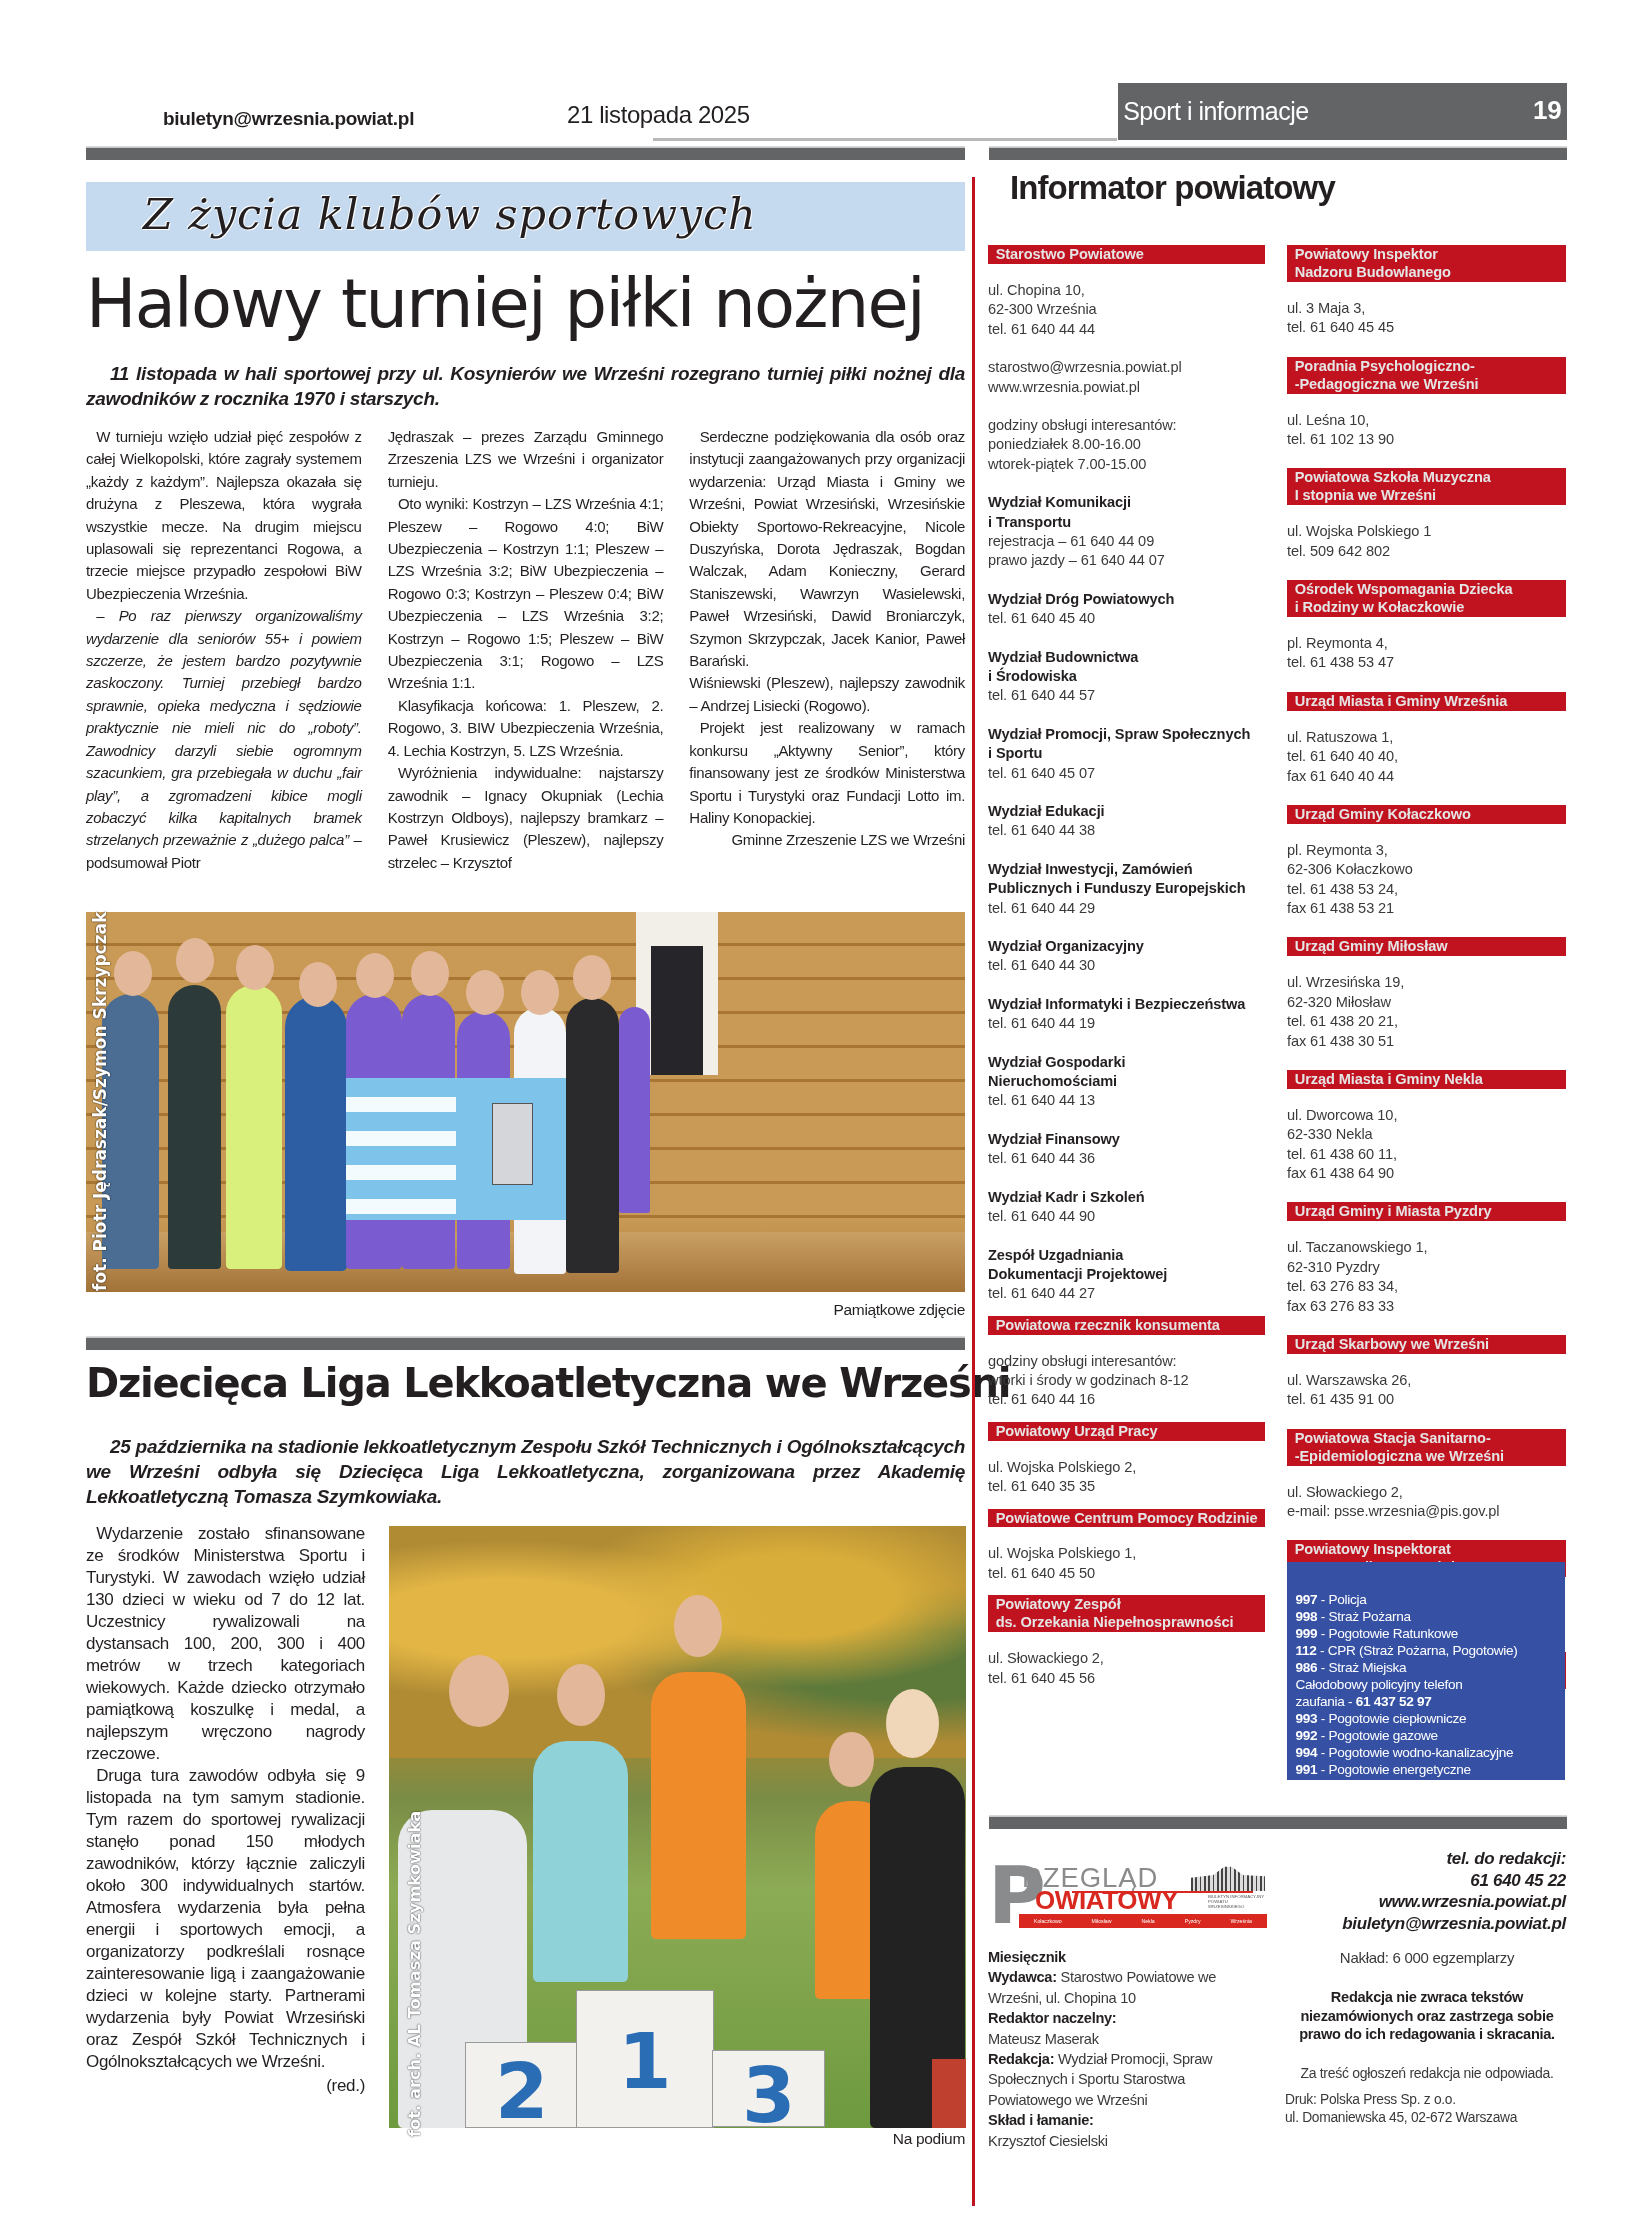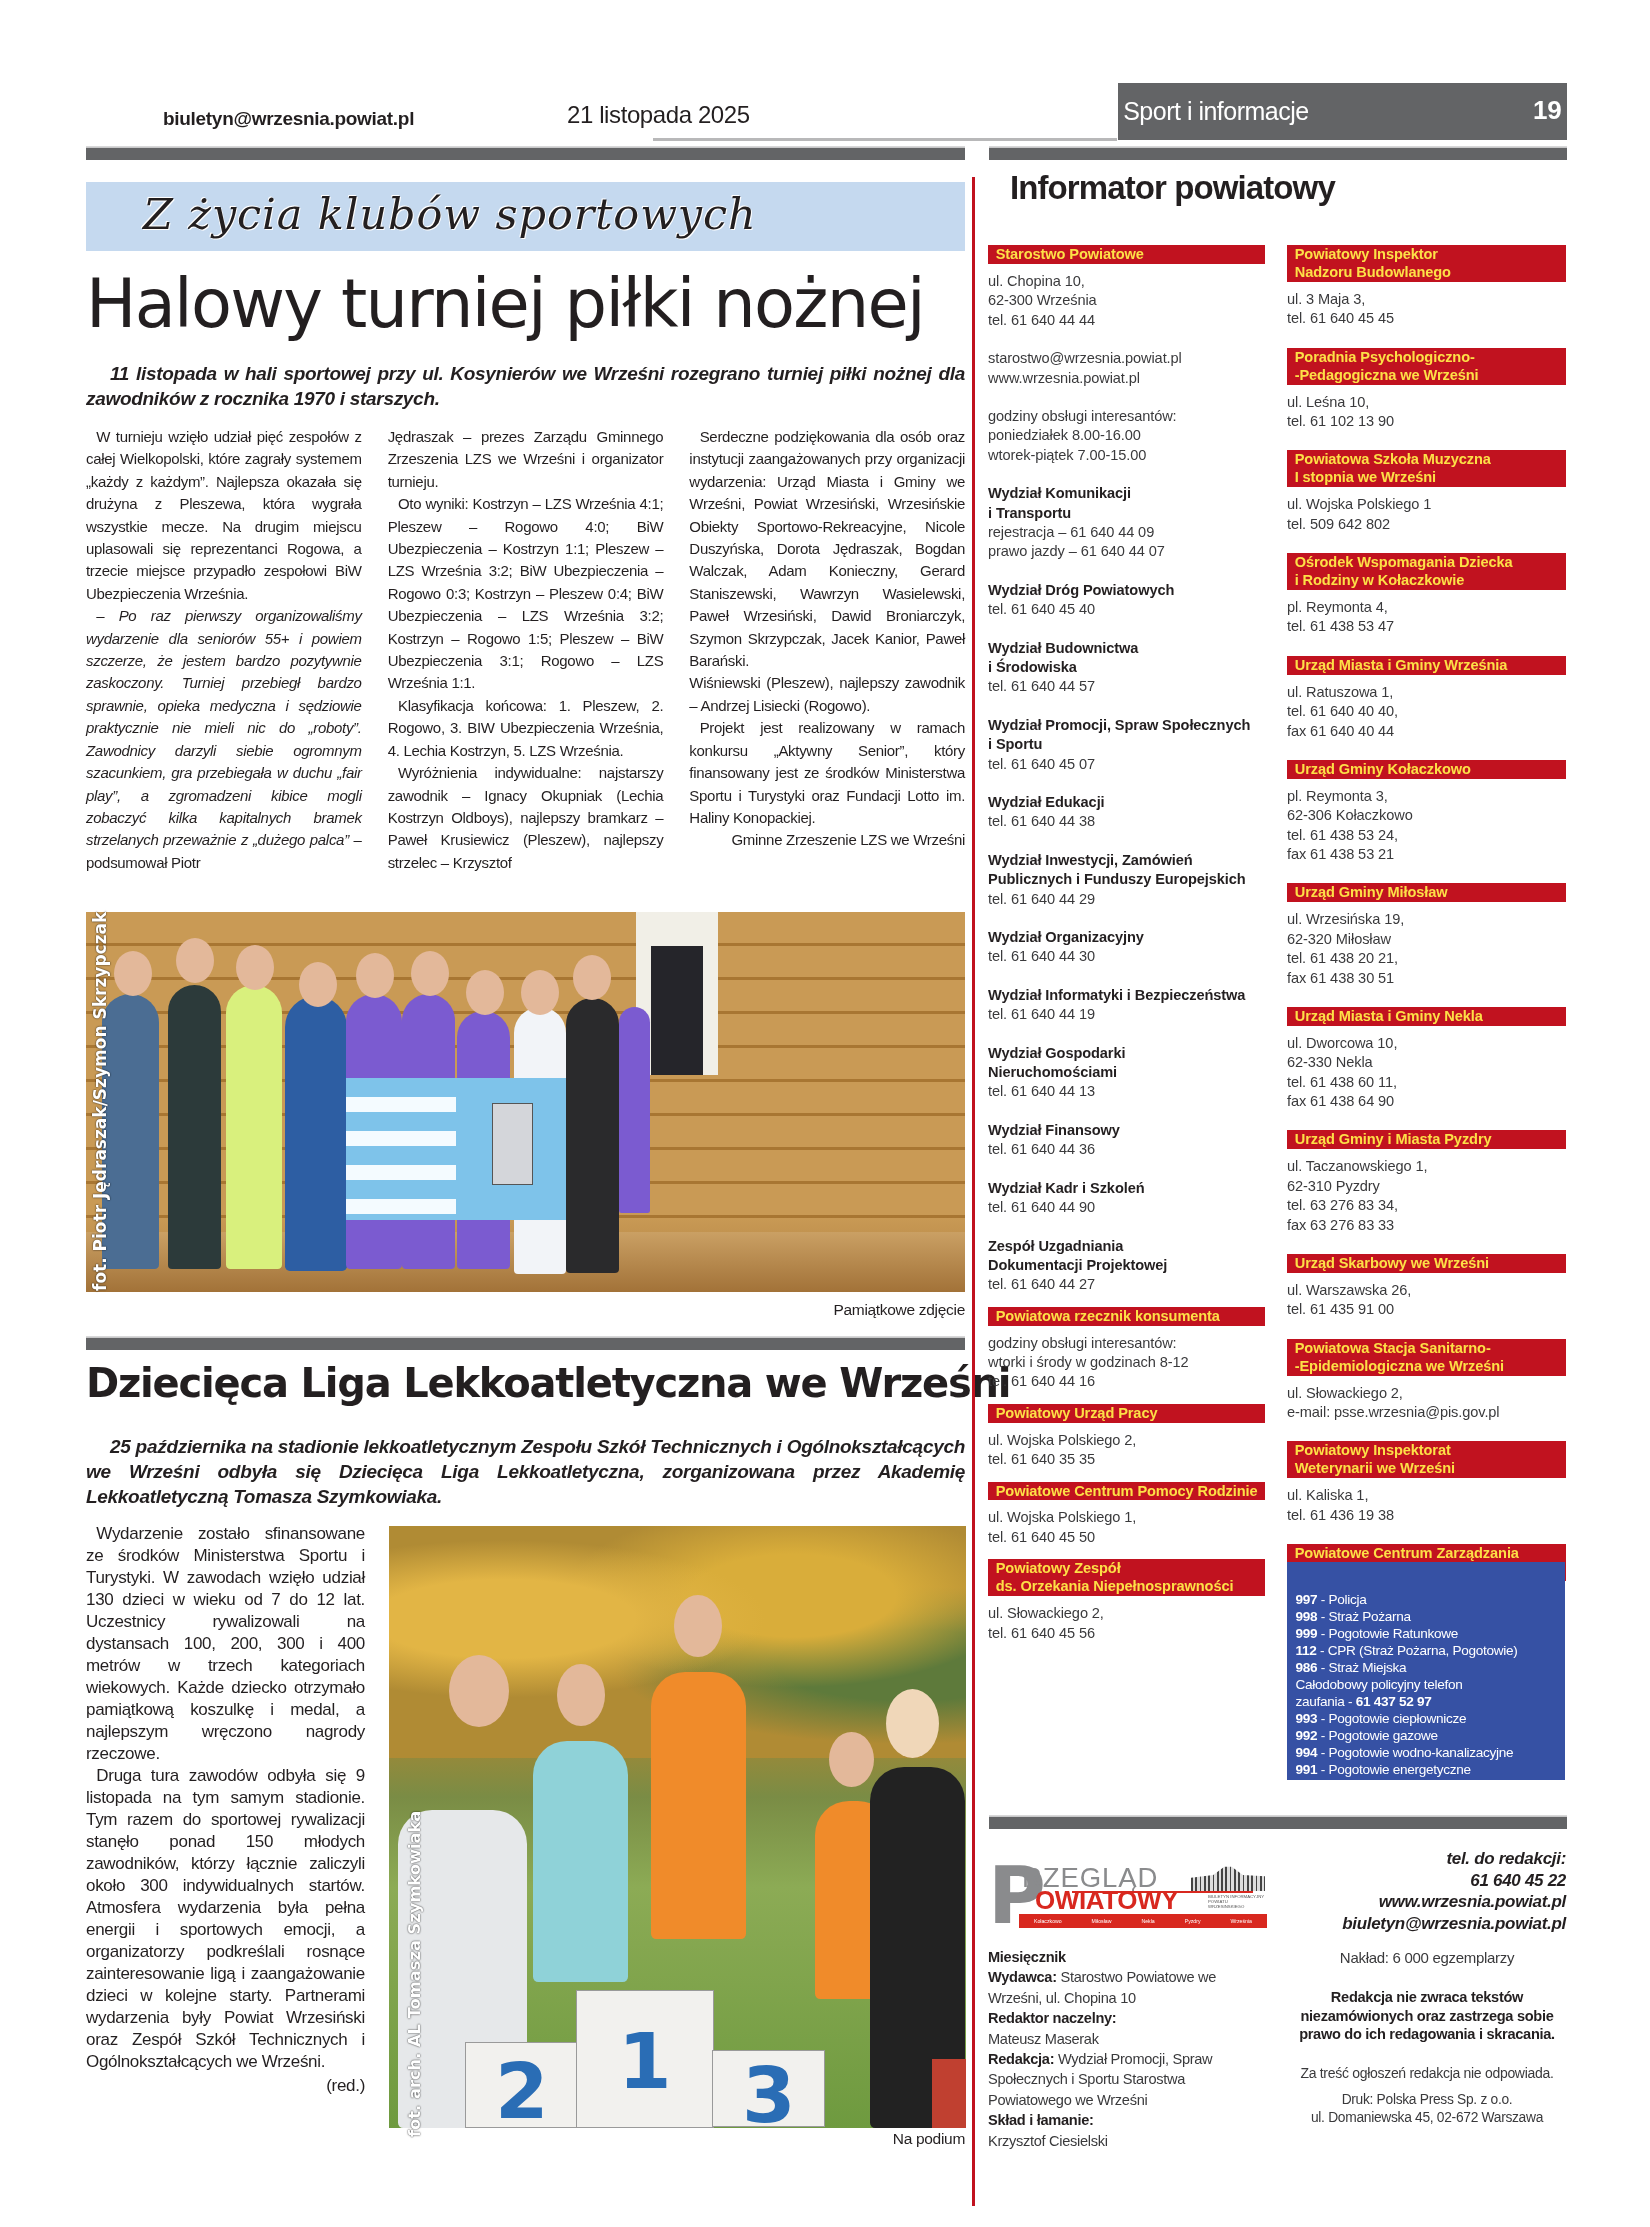--- a/index.html
+++ b/index.html
@@ -74,21 +74,21 @@
   .photo2 .track { position: absolute; right: 0; bottom: 0; width: 34px; height: 69px; background: #c04030; }
 
   
   .vrule { position: absolute; left: 972px; top: 177px; width: 3.4px; height: 2029px; background: #c1121f; }
   .inf-title { position: absolute; left: 1010px; top: 169px; font-size: 33px; font-weight: bold; letter-spacing: -0.9px; color: #231f20; white-space: nowrap; text-align: right; }
 
   .infcol { position: absolute; font-size: 14.6px; line-height: 19.4px; color: #3a3a3c; letter-spacing: -0.1px; }
   .infcol-l { left: 988px; top: 245px; width: 277px; }
   .infcol-r { left: 1287px; top: 245px; width: 279px; }
   .blk { margin-bottom: 19px; }
-  .rh { display: block; background: #c1121f; color: #fde047; font-weight: bold; font-size: 14.6px; line-height: 18px; padding: 0 0 0.9px 7.7px; margin-bottom: 8px; }
+  .rh { display: block; background: #c1121f; color: #e5e5e5; font-weight: bold; font-size: 14.6px; line-height: 18px; padding: 0 0 0.9px 7.7px; margin-bottom: 17px; }
   .bh { display: block; font-weight: bold; color: #231f20; }
   .ln { display: block; white-space: nowrap; }
   .gap { display: block; height: 19px; }
 
   .emerg { position: absolute; left: 1287px; top: 1562px; width: 278px; height: 218px; background: #3651a4; color: #fff; padding: 29px 0 0 8.6px; font-size: 13.6px; line-height: 17px; letter-spacing: -0.3px; }
   .emerg b { font-weight: bold; }
 
   .bar-foot { left: 989px; top: 1817px; width: 578px; }
 
   
@@ -102,21 +102,21 @@
   .logo .bi { position: absolute; left: 220px; top: 37px; font-size: 4.3px; line-height: 5.2px; color: #555; width: 57px; }
   .logo .bldg { position: absolute; left: 203px; top: 6.9px; width: 74px; height: 27.5px; background: repeating-linear-gradient(90deg,#444 0 1.7px,#ddd 1.7px 4.3px); clip-path: polygon(0 100%, 0 50%, 30% 40%, 45% 10%, 55% 10%, 70% 40%, 100% 45%, 100% 100%); }
 
   .imprint { position: absolute; left: 988px; top: 1947px; width: 275px; font-size: 14.6px; line-height: 20.4px; color: #3a3a3c; letter-spacing: -0.3px; }
   .imprint b { color: #231f20; }
 
   .contact { position: absolute; right: 85px; top: 1848px; text-align: right; font-size: 17px; font-weight: bold; font-style: italic; line-height: 21.5px; color: #231f20; letter-spacing: -0.3px; }
   .naklad { position: absolute; left: 1285px; top: 1949px; width: 284px; text-align: center; font-size: 15px; color: #3a3a3c; letter-spacing: -0.3px; }
   .redakcja { position: absolute; left: 1285px; top: 1988px; width: 284px; text-align: center; font-size: 14.6px; font-weight: bold; line-height: 18.5px; color: #231f20; letter-spacing: -0.3px; }
   .ogl { position: absolute; left: 1285px; top: 2065px; width: 284px; text-align: center; font-size: 14px; color: #3a3a3c; letter-spacing: -0.3px; }
-  .druk { position: absolute; left: 1285px; top: 2091px; width: 284px; text-align: center; font-size: 13.8px; line-height: 18px; color: #3a3a3c; letter-spacing: -0.3px; }
+  .druk { position: absolute; left: 1285px; top: 2091px; width: 284px; font-size: 13.8px; line-height: 18px; color: #3a3a3c; letter-spacing: -0.3px; }
 </style>
 </head>
 <body>
 
 <div class="hdr-email">biuletyn@wrzesnia.powiat.pl</div>
 <div class="hdr-date">21 listopada 2025</div>
 <div class="hdr-rule"></div>
 <div class="hdr-section">
   <span class="lbl">Sport i informacje</span>
   <span class="num">19</span>

